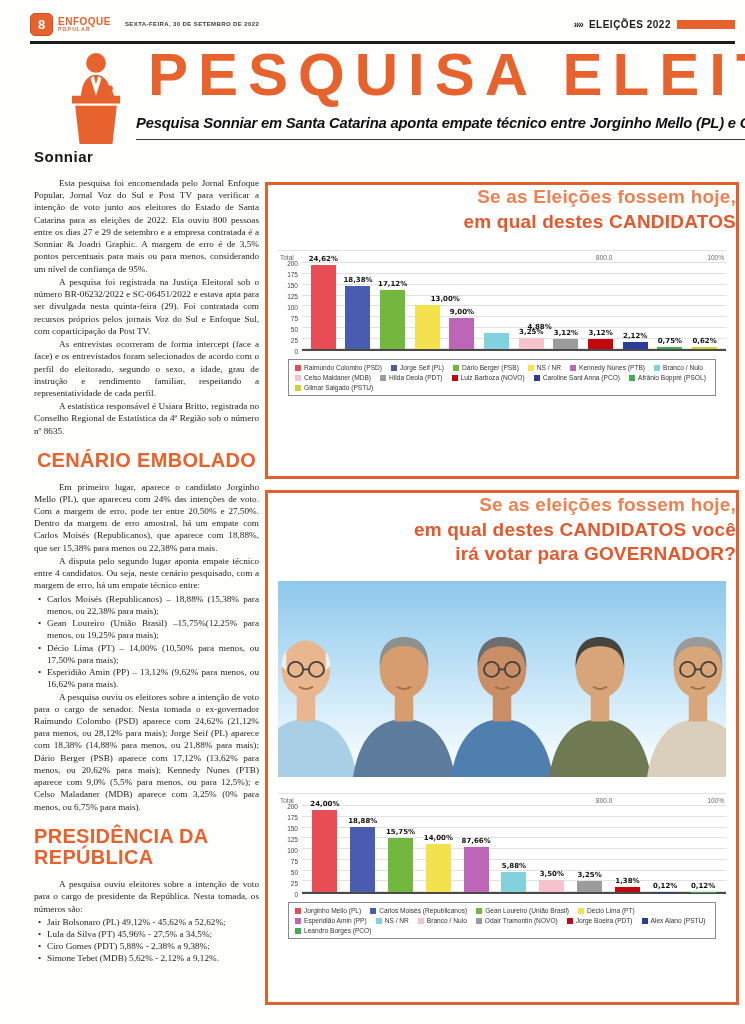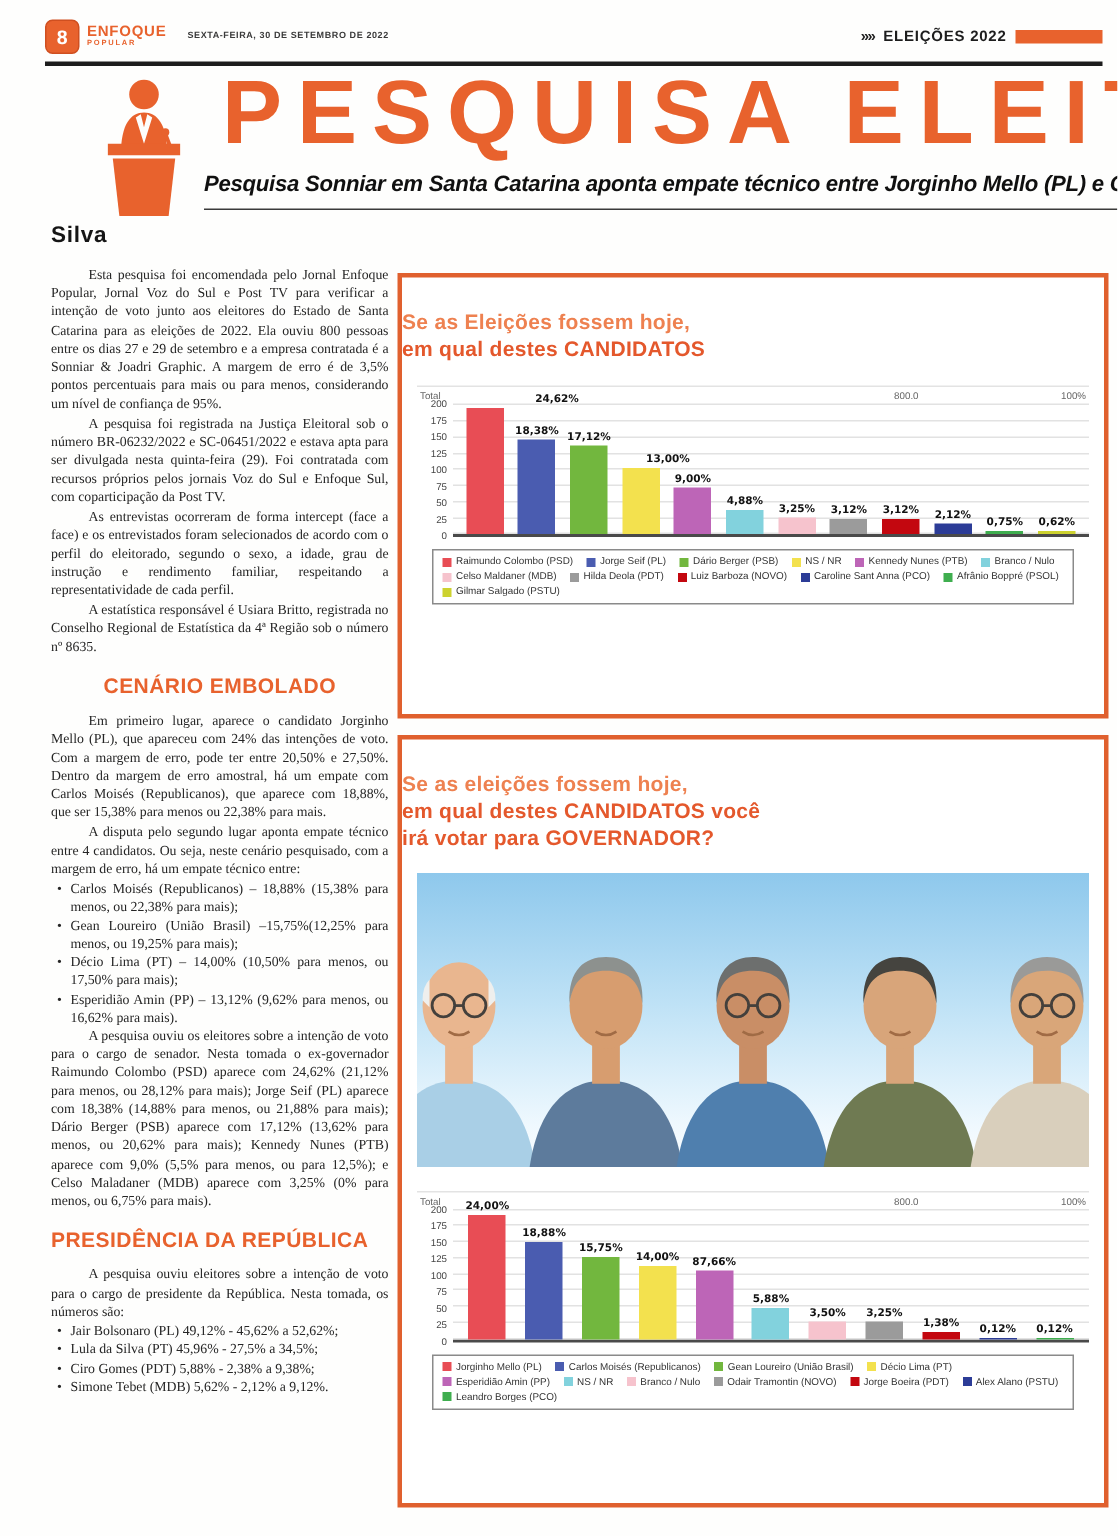--- a/index.html
+++ b/index.html
@@ -34,28 +34,28 @@
   
   .left-col { position:absolute; left:34px; top:148px; width:225px; }
   .kicker { font-size:15px; font-weight:bold; color:#151515; letter-spacing:.5px; margin-bottom:12px; }
   .body-text { font-family:"Liberation Serif", serif; font-size:9.2px; line-height:1.33;
     color:#252525; text-align:justify; }
   .body-text p { text-indent:25px; margin-bottom:1px; }
   .bullets { list-style:none; }
   .bullets li { position:relative; padding-left:13px; text-indent:0; }
   .bullets li::before { content:"•"; position:absolute; left:4px; }
   .sec-h { font-family:"Liberation Sans",sans-serif; font-weight:800; color:#e8622d;
-    font-size:14px; text-align:center; margin:13px 0 9px; letter-spacing:.3px; line-height:1.08; }
+    font-size:20px; text-align:center; margin:13px 0 9px; letter-spacing:.3px; line-height:1.08; }
   .sec-h.left { text-align:left; }
   
   .qbox { position:absolute; left:265px; width:474px; background:#fff;
     border:3px solid #e0602e; }
   #box-senator { top:182px; height:297px; }
   #box-governor { top:490px; height:515px; }
-  .qtitle { text-align:left; margin-top:20px; font-size:14px; line-height:1.3;
+  .qtitle { text-align:right; font-size:19px; line-height:1.3;
     color:#ee8150; letter-spacing:.2px; }
   .qtitle .tline-b { display:block; font-weight:800; color:#e4582c; }
   .qtitle .tline-r { display:block; font-weight:600; }
   
   .chart { margin:16px 10px 0; border-top:1px solid #e3e3e3; position:relative; }
   .chart-top { position:relative; height:12px; font-size:6.5px; color:#666; }
   .t-total { position:absolute; left:2px; top:3px; }
   .t-sample { position:absolute; left:71%; top:3px; }
   .t-pct { position:absolute; right:2px; top:3px; }
   .plot-row { display:flex; }
@@ -113,21 +113,21 @@
         <circle cx="53" cy="33" r="2.4"></circle>
         <path d="M53 34 L56 42" stroke="#e8622d" stroke-width="2.4" fill="none"></path>
       </g>
     </svg>
   </div>
   <div class="mast-title">PESQUISA ELEIT</div>
   <div class="mast-sub">Pesquisa Sonniar em Santa Catarina aponta empate técnico entre Jorginho Mello (PL) e Carlos</div>
   <div class="sub-rule"></div>
 
   <div class="left-col">
-    <div class="kicker">Silva</div>
+    <div class="kicker">Sonniar</div>
     <div class="body-text">
       <p>Esta pesquisa foi encomendada pelo Jornal Enfoque Popular, Jornal Voz do Sul e Post TV para verificar a intenção de voto junto aos eleitores do Estado de Santa Catarina para as eleições de 2022. Ela ouviu 800 pessoas entre os dias 27 e 29 de setembro e a empresa contratada é a Sonniar &amp; Joadri Graphic. A margem de erro é de 3,5% pontos percentuais para mais ou para menos, considerando um nível de confiança de 95%.</p>
       <p>A pesquisa foi registrada na Justiça Eleitoral sob o número BR-06232/2022 e SC-06451/2022 e estava apta para ser divulgada nesta quinta-feira (29). Foi contratada com recursos próprios pelos jornais Voz do Sul e Enfoque Sul, com coparticipação da Post TV.</p>
       <p>As entrevistas ocorreram de forma intercept (face a face) e os entrevistados foram selecionados de acordo com o perfil do eleitorado, segundo o sexo, a idade, grau de instrução e rendimento familiar, respeitando a representatividade de cada perfil.</p>
       <p>A estatística responsável é Usiara Britto, registrada no Conselho Regional de Estatística da 4ª Região sob o número nº 8635.</p>
 
       <div class="sec-h">CENÁRIO EMBOLADO</div>
       <p>Em primeiro lugar, aparece o candidato Jorginho Mello (PL), que apareceu com 24% das intenções de voto. Com a margem de erro, pode ter entre 20,50% e 27,50%. Dentro da margem de erro amostral, há um empate com Carlos Moisés (Republicanos), que aparece com 18,88%, que ser 15,38% para menos ou 22,38% para mais.</p>
       <p>A disputa pelo segundo lugar aponta empate técnico entre 4 candidatos. Ou seja, neste cenário pesquisado, com a margem de erro, há um empate técnico entre:</p>
       <ul class="bullets">
@@ -179,41 +179,41 @@
             <div class="gridline" style="bottom: 12.5%;"></div>
             <div class="gridline" style="bottom: 25%;"></div>
             <div class="gridline" style="bottom: 37.5%;"></div>
             <div class="gridline" style="bottom: 50%;"></div>
             <div class="gridline" style="bottom: 62.5%;"></div>
             <div class="gridline" style="bottom: 75%;"></div>
             <div class="gridline" style="bottom: 87.5%;"></div>
             <div class="gridline" style="bottom: 100%;"></div>
             <div class="bars">
               <div class="bar-wrap">
-                <div class="bar-label" style="bottom: calc(98.48% + 2px); margin-left: 48px;">24,62%</div>
+                <div class="bar-label" style="bottom: calc(98.48% + 2px);">24,62%</div>
                 <div class="bar" style="height: 98.48%; background: rgb(232, 77, 85);"></div>
               </div>
               <div class="bar-wrap">
                 <div class="bar-label" style="bottom: calc(73.52% + 2px);">18,38%</div>
                 <div class="bar" style="height: 73.52%; background: rgb(74, 92, 176);"></div>
               </div>
               <div class="bar-wrap">
                 <div class="bar-label" style="bottom: calc(68.48% + 2px);">17,12%</div>
                 <div class="bar" style="height: 68.48%; background: rgb(114, 183, 62);"></div>
               </div>
               <div class="bar-wrap">
                 <div class="bar-label" style="bottom: calc(52% + 2px); margin-left: 18px;">13,00%</div>
                 <div class="bar" style="height: 52%; background: rgb(243, 225, 78);"></div>
               </div>
               <div class="bar-wrap">
                 <div class="bar-label" style="bottom: calc(36% + 2px);">9,00%</div>
                 <div class="bar" style="height: 36%; background: rgb(189, 101, 183);"></div>
               </div>
               <div class="bar-wrap">
-                <div class="bar-label" style="bottom: calc(19.52% + 2px);">4,88%</div>
+                <div class="bar-label" style="bottom: calc(19.52% + 2px); margin-left: 43px;">4,88%</div>
                 <div class="bar" style="height: 19.52%; background: rgb(130, 210, 221);"></div>
               </div>
               <div class="bar-wrap">
                 <div class="bar-label" style="bottom: calc(13% + 2px);">3,25%</div>
                 <div class="bar" style="height: 13%; background: rgb(246, 195, 205);"></div>
               </div>
               <div class="bar-wrap">
                 <div class="bar-label" style="bottom: calc(12.48% + 2px);">3,12%</div>
                 <div class="bar" style="height: 12.48%; background: rgb(155, 155, 155);"></div>
               </div>

